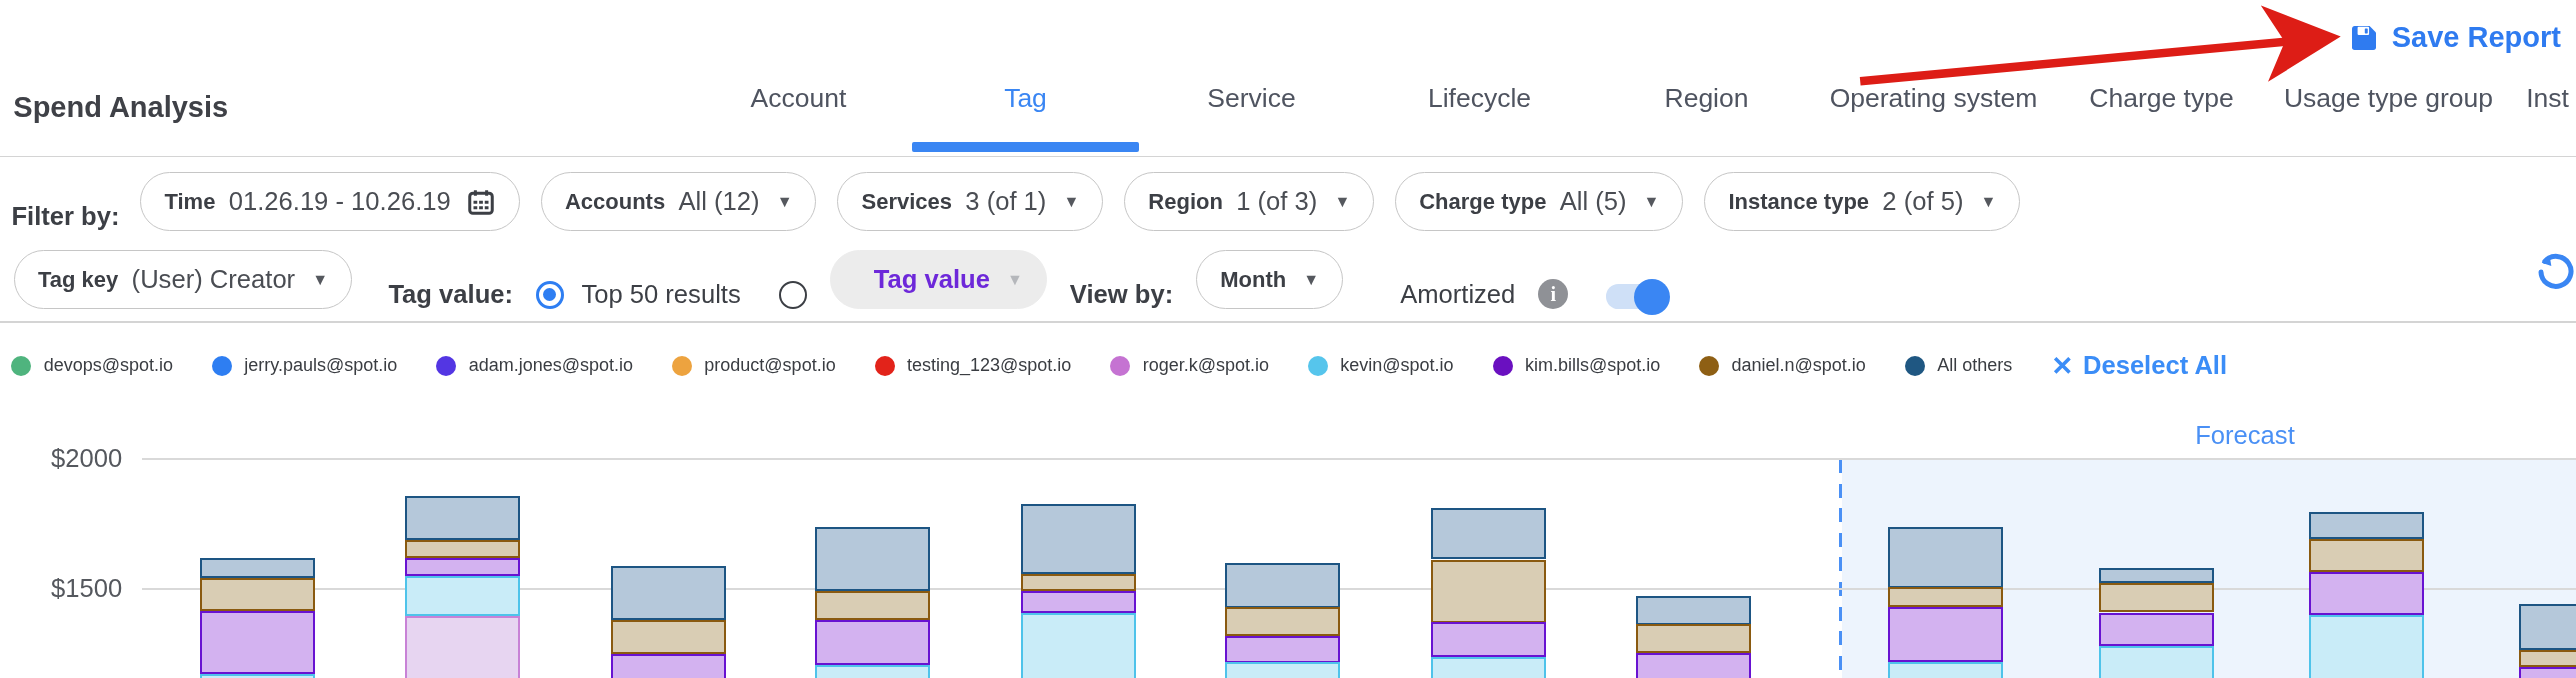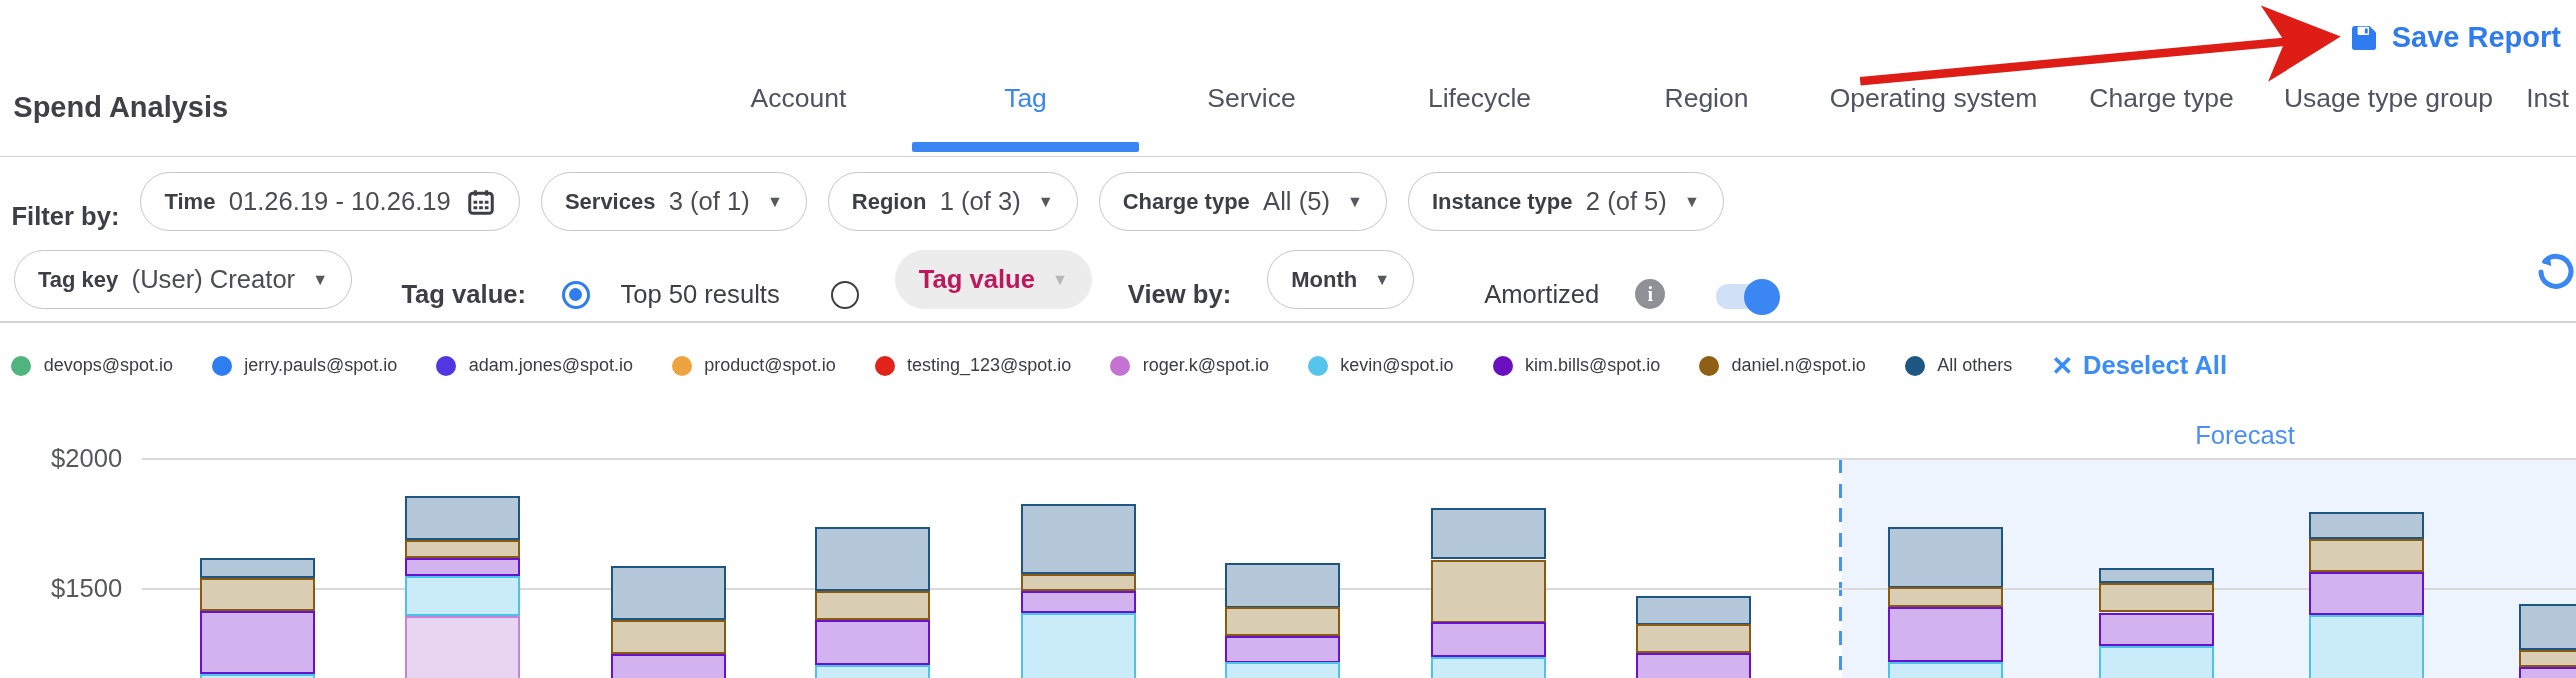--- a/index.html
+++ b/index.html
@@ -11,30 +11,30 @@
   .tab{position:absolute;top:83px;width:227px;text-align:center;font-size:26.5px;color:#4f5460;cursor:pointer;white-space:nowrap;}
   .tab.active{color:#3a86f3;}
   .tab-underline{position:absolute;top:142px;width:227px;height:9.5px;background:#3a86f3;border-radius:1.9px;}
   .save-report{position:absolute;right:15px;top:21px;display:flex;align-items:center;gap:11.4px;cursor:pointer;}
   .save-report span{font-size:29px;font-weight:bold;color:#2f7bf0;}
   .annot-arrow{position:absolute;left:0;top:0;pointer-events:none;}
   
   .filters-divider{position:absolute;left:0;top:321px;width:2576px;height:1.9px;background:#d4d4d4;}
   .frow{position:absolute;display:flex;align-items:flex-end;}
   .frow1{left:11.4px;top:170px;height:61px;gap:21px;}
-  .frow2{left:14px;top:248px;height:61px;gap:36px;}
+  .frow2{left:14px;top:248px;height:61px;gap:23px;}
   .flabel{font-size:25.6px;font-weight:bold;color:#3c3f45;white-space:nowrap;}
   .pill{display:flex;align-items:center;gap:13.3px;height:57px;padding:0 23px;border:1.9px solid #c6c6c6;
         border-radius:30px;background:#fff;cursor:pointer;white-space:nowrap;}
   .pill .plabel{font-size:22px;font-weight:bold;color:#3c3f45;}
   .pill .pvalue{font-size:25.6px;color:#4a4d53;}
   .caret{font-size:16px;color:#55585e;margin-left:3.8px;}
   .caret::after{content:"▼";}
   .pill.disabled{background:#ececec;border-color:#ececec;cursor:default;}
-  .pill.disabled .pvalue{color:#be185d;font-weight:bold;}
+  .pill.disabled .pvalue{color:#6d28d9;font-weight:bold;margin-left:20px;}
   .pill.disabled .caret{color:#b5b7bb;}
   .cal-icon{display:inline-block;margin-left:1.9px;}
   .radio{width:28px;height:28px;border-radius:50%;box-sizing:border-box;cursor:pointer;background:#fff;}
   .radio.sel{border:3.8px solid #2e7ef2;position:relative;}
   .radio.sel::after{content:"";position:absolute;left:3.8px;top:3.8px;width:13.3px;height:13.3px;border-radius:50%;background:#2e7ef2;}
   .radio.unsel{border:2.8px solid #3c3f45;}
   .rlabel{font-size:25.6px;color:#3c3f45;margin-left:-5.7px;}
   .info-icon{width:30px;height:30px;border-radius:50%;background:#8f9196;color:#fff;display:flex;align-items:center;justify-content:center;
              font-size:20px;font-weight:bold;font-family:"Liberation Serif",serif;cursor:pointer;}
   .info-icon::after{content:"i";}
@@ -111,20 +111,25 @@
           <rect x="6" y="11" width="3" height="2.4"></rect>
             <rect x="10.5" y="11" width="3" height="2.4"></rect>
             <rect x="15" y="11" width="3" height="2.4"></rect>
           <rect x="6" y="15.4" width="3" height="2.4"></rect>
             <rect x="10.5" y="15.4" width="3" height="2.4"></rect>
             <rect x="15" y="15.4" width="3" height="2.4"></rect>
         </g>
       </svg>
     </div>
 
+  <div class="pill">
+        <span class="plabel">Accounts</span>
+        <span class="pvalue">All (12)</span>
+        <span class="caret"></span>
+      </div>
       <div class="pill">
         <span class="plabel">Services</span>
         <span class="pvalue">3 (of 1)</span>
         <span class="caret"></span>
       </div>
       <div class="pill">
         <span class="plabel">Region</span>
         <span class="pvalue">1 (of 3)</span>
         <span class="caret"></span>
       </div>

